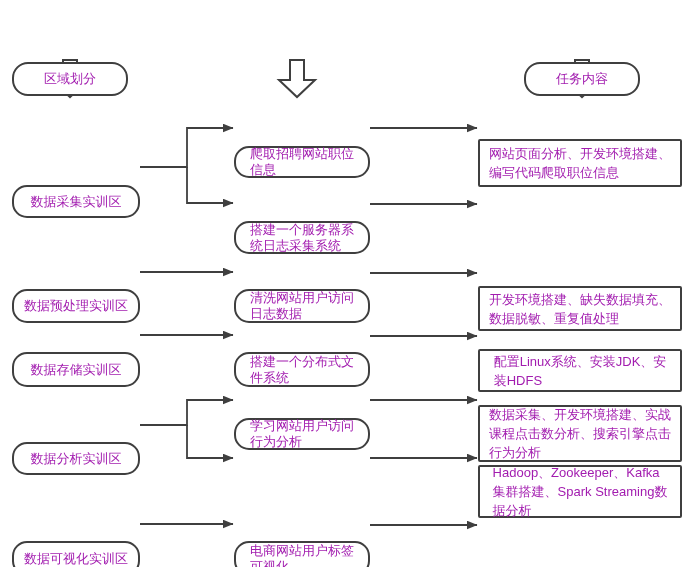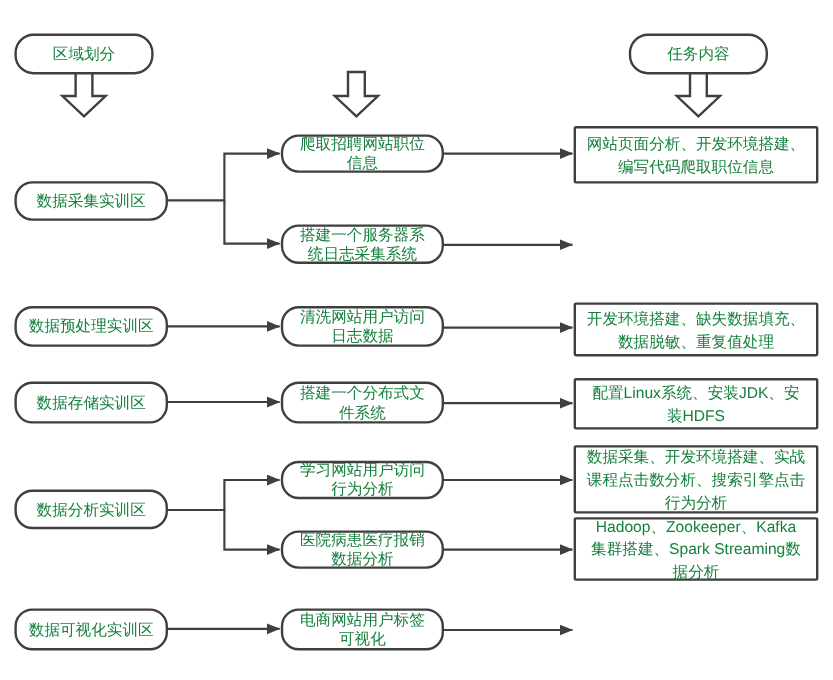--- a/index.html
+++ b/index.html
@@ -12,27 +12,27 @@
     overflow:hidden;
   }
   .layer{position:absolute;left:0;top:0;width:694px;height:567px;}
   .box{
     position:absolute;
     box-sizing:border-box;
     border:2px solid #3f3f3f;
     border-radius:15px;
     background:#ffffff;
     display:flex;align-items:center;justify-content:center;
-    text-align:center;
     font-size:13px;
     line-height:16px;
     white-space:pre-line;
-    color:#15803d;
+    color:#a21caf;
     padding:0 3px;
     z-index:2;
+    margin-top:34px;
   }
   .hdr{border-radius:16px;}
   .content{line-height:19px;border-radius:2px;}
 </style>
 </head>
 <body>
 
 <div class="canvas">
 
   <svg class="layer" width="694" height="567" viewBox="0 0 694 567">
@@ -78,22 +78,20 @@
   <div class="box" style="left:234px;top:112px;width:136px;height:32px">爬取招聘网站职位
 信息</div>
   <div class="box" style="left:234px;top:187px;width:136px;height:33px">搭建一个服务器系
 统日志采集系统</div>
   <div class="box" style="left:234px;top:255px;width:136px;height:34px">清洗网站用户访问
 日志数据</div>
   <div class="box" style="left:234px;top:318px;width:136px;height:35px">搭建一个分布式文
 件系统</div>
   <div class="box" style="left:234px;top:384px;width:136px;height:32px">学习网站用户访问
 行为分析</div>
-  <div class="box" style="left:234px;top:442px;width:136px;height:32px">医院病患医疗报销
-数据分析</div>
   <div class="box" style="left:234px;top:507px;width:136px;height:35px">电商网站用户标签
 可视化</div>
 
   <div class="box content" style="left:478px;top:105px;width:204px;height:48px">网站页面分析、开发环境搭建、
 编写代码爬取职位信息</div>
   <div class="box content" style="left:478px;top:252px;width:204px;height:45px">开发环境搭建、缺失数据填充、
 数据脱敏、重复值处理</div>
   <div class="box content" style="left:478px;top:315px;width:204px;height:43px">配置Linux系统、安装JDK、安
 装HDFS</div>
   <div class="box content" style="left:478px;top:371px;width:204px;height:57px">数据采集、开发环境搭建、实战

